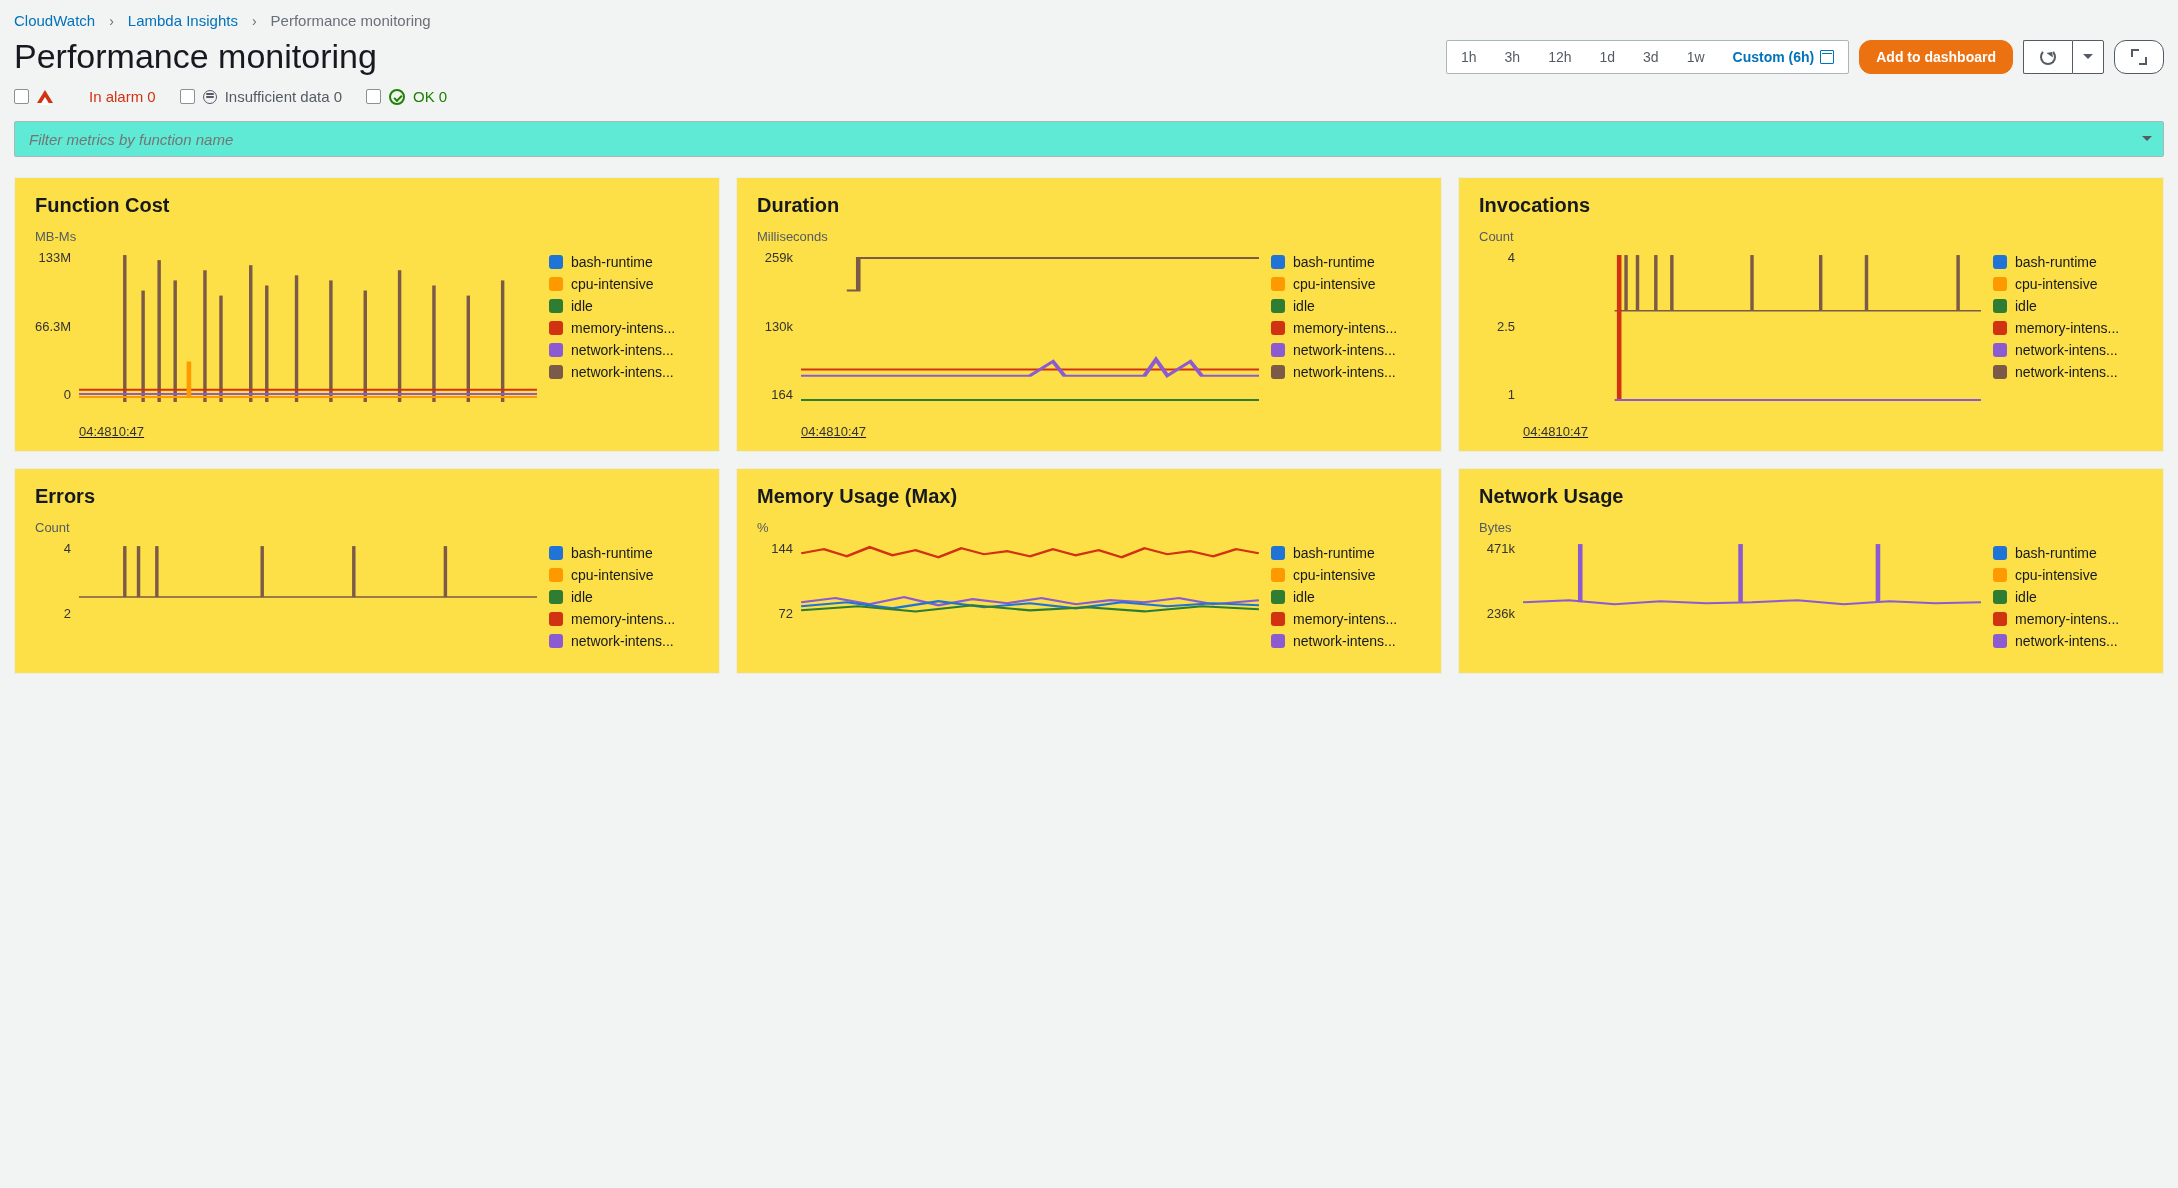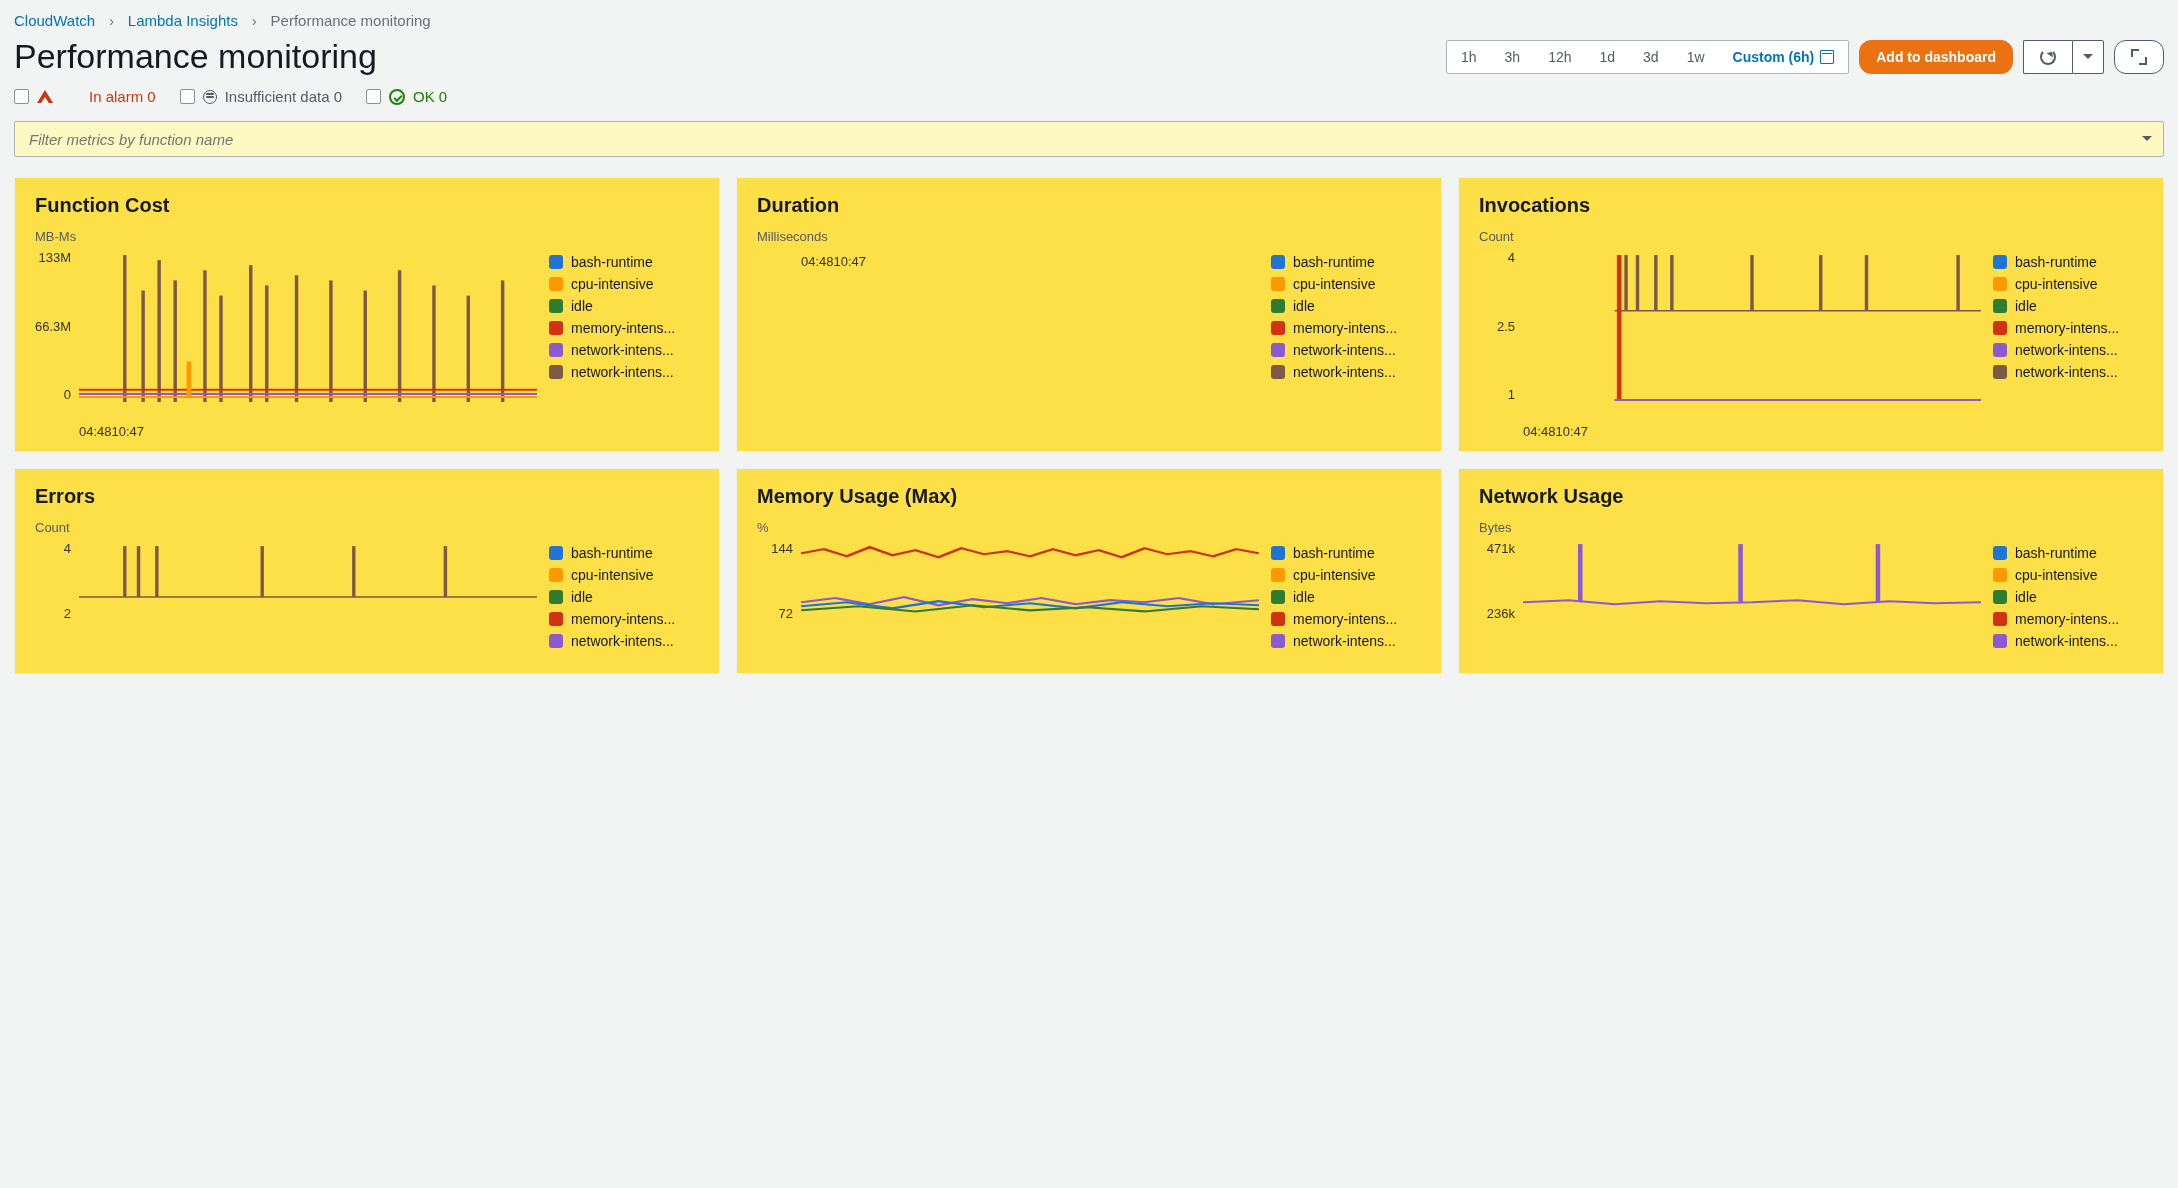--- a/index.html
+++ b/index.html
@@ -112,42 +112,42 @@
 .status-ok { color:#1d8102; font-weight:400; font-size:15px;}
 .filter-input {
   width: 100%;
   height: 36px;
   border: 1px solid #aab7b8;
   border-radius: 2px;
   padding: 0 30px 0 14px;
   font-size: 15px;
   font-style: italic;
   color: #687078;
-  background: #fef9c3;
+  background: #5eead4;
   position: relative;
 }
 .filter-wrap { position: relative; margin-bottom: 20px; }
 .filter-wrap .caret {
   position: absolute; right: 12px; top: 15px;
   width:0; height:0; border:5px solid transparent; border-top-color:#545b64;
 }
 .grid {
   display: grid;
   grid-template-columns: repeat(3, 1fr);
   gap: 16px;
 }
 .card {
   background: #fde047;
   border: 1px solid #eaeded;
   padding: 16px 20px 12px;
 }
 .card-title { font-size: 20px; font-weight: 700; margin-bottom: 12px; }
 .card-unit { font-size: 13px; color: #545b64; margin-bottom: 6px; }
 .chart-row { display: flex; gap: 12px; }
-.chart-area { flex: 1; min-width: 0; }
+.chart-area { flex: 1; min-width: 0; text-decoration: underline; }
 .legend { width: 150px; display: flex; flex-direction: column; gap: 6px; padding-top:4px;}
 .legend-item { display: flex; align-items: center; gap: 8px; font-size: 14px; white-space: nowrap; overflow: hidden; text-overflow: ellipsis;}
 .legend-swatch { width: 14px; height: 14px; border-radius: 3px; flex-shrink:0;}
 .y-axis { position:absolute; left:0; top:0; bottom:18px; width:40px; display:flex; flex-direction:column; justify-content:space-between; font-size:13px; color:#333; text-align:right; padding-right:4px;}
 .x-axis { display:flex; justify-content:flex-start; font-size:13px; color:#333; padding: 4px 4px 0 44px;}
 .plot-wrap { position:relative; height: 170px;}
 .plot { position:absolute; left:44px; right:0; top:0; bottom:18px; }
 svg { width:100%; height:100%; display:block;}
 .card.short .plot-wrap { height: 120px; }
 </style>
@@ -286,20 +286,35 @@
           </div>
         </div>
     </div>
   </div>
 
   <div class="card">
     <div class="card-title">Duration</div>
     <div class="card-unit">Milliseconds</div>
     <div class="chart-row">
       <div class="chart-area">
+        <div class="plot-wrap">
+          <div class="y-axis">
+            <span>259k</span>
+            <span>130k</span>
+            <span>164</span>
+          </div>
+          <div class="plot">
+            <svg viewBox="0 0 200 150" preserveAspectRatio="none">
+              <polyline points="20,40 25,40 25,8 200,8" fill="none" stroke="#7b5a47" stroke-width="2"></polyline>
+              <line x1="0" y1="118" x2="200" y2="118" stroke="#d13212" stroke-width="2"></line>
+              <polyline points="0,124 100,124 110,110 115,124 150,124 155,108 160,124 170,110 175,124 200,124" fill="none" stroke="#8c5bd1" stroke-width="2"></polyline>
+              <line x1="0" y1="148" x2="200" y2="148" stroke="#2e7d32" stroke-width="2"></line>
+            </svg>
+          </div>
+        </div>
         <div class="x-axis">
           <span>04:48</span>
           <span>10:47</span>
         </div>
       </div>
       <div class="legend">
           <div class="legend-item">
             <span class="legend-swatch" style="background: rgb(32, 116, 213);"></span>
             <span>bash-runtime</span>
           </div>

